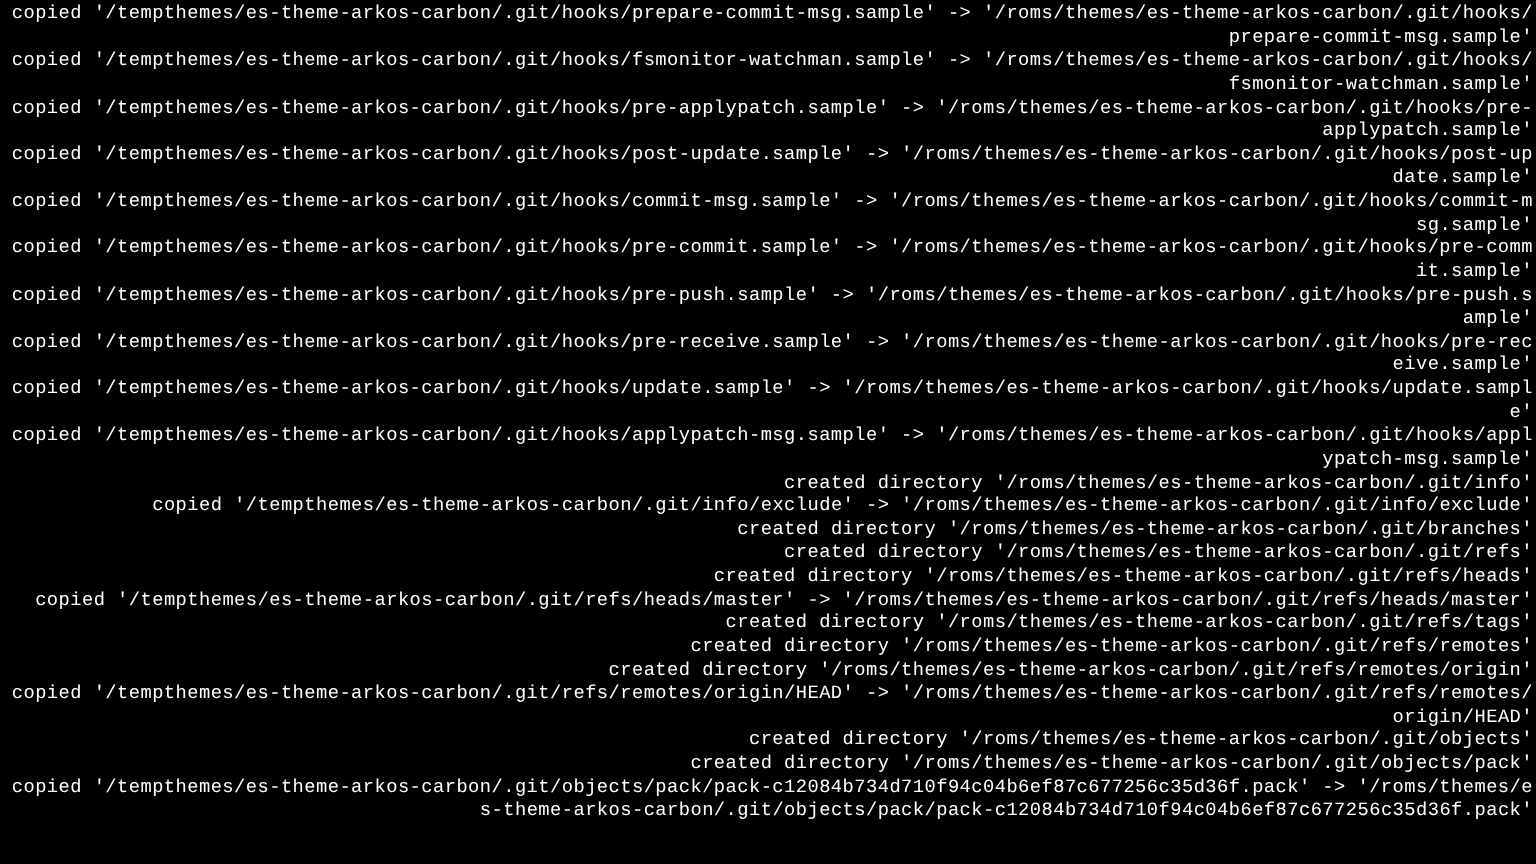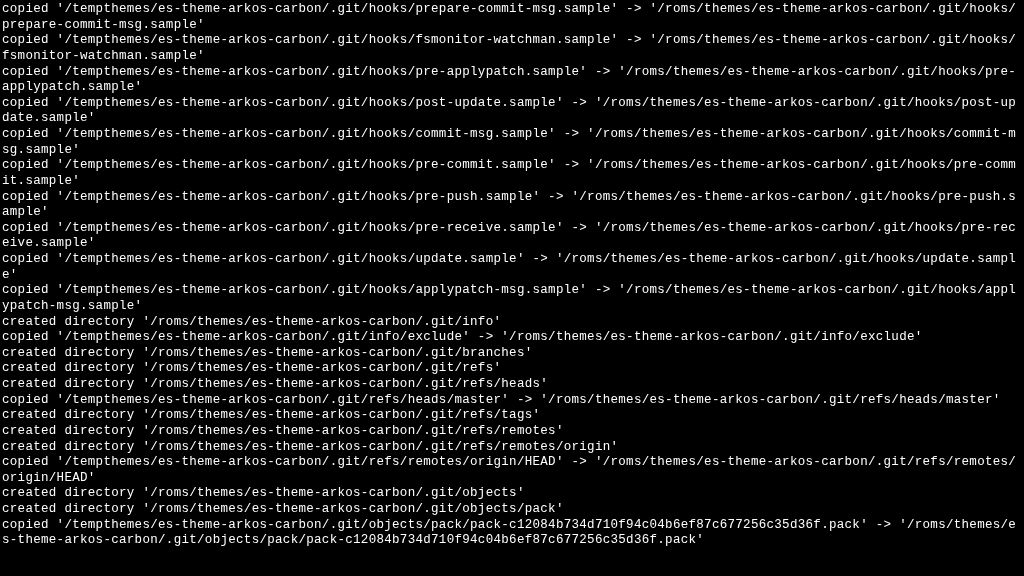--- a/index.html
+++ b/index.html
@@ -15,20 +15,21 @@
       line-height: 1.25;
       width: 1024px;
       height: 576px;
       padding: 2px;
       overflow: hidden;
       letter-spacing: 0.3px;
     }
     .terminal {
       white-space: pre-wrap;
       word-break: break-all;
+      text-align: right;
     }
     .line {
       display: block;
     }
   </style>
 </head>
 <body>
 
 <div class="terminal" id="terminal-container"><span class="line">copied '/tempthemes/es-theme-arkos-carbon/.git/hooks/prepare-commit-msg.sample' -&gt; '/roms/themes/es-theme-arkos-carbon/.git/hooks/prepare-commit-msg.sample'</span><span class="line">copied '/tempthemes/es-theme-arkos-carbon/.git/hooks/fsmonitor-watchman.sample' -&gt; '/roms/themes/es-theme-arkos-carbon/.git/hooks/fsmonitor-watchman.sample'</span><span class="line">copied '/tempthemes/es-theme-arkos-carbon/.git/hooks/pre-applypatch.sample' -&gt; '/roms/themes/es-theme-arkos-carbon/.git/hooks/pre-applypatch.sample'</span><span class="line">copied '/tempthemes/es-theme-arkos-carbon/.git/hooks/post-update.sample' -&gt; '/roms/themes/es-theme-arkos-carbon/.git/hooks/post-update.sample'</span><span class="line">copied '/tempthemes/es-theme-arkos-carbon/.git/hooks/commit-msg.sample' -&gt; '/roms/themes/es-theme-arkos-carbon/.git/hooks/commit-msg.sample'</span><span class="line">copied '/tempthemes/es-theme-arkos-carbon/.git/hooks/pre-commit.sample' -&gt; '/roms/themes/es-theme-arkos-carbon/.git/hooks/pre-commit.sample'</span><span class="line">copied '/tempthemes/es-theme-arkos-carbon/.git/hooks/pre-push.sample' -&gt; '/roms/themes/es-theme-arkos-carbon/.git/hooks/pre-push.sample'</span><span class="line">copied '/tempthemes/es-theme-arkos-carbon/.git/hooks/pre-receive.sample' -&gt; '/roms/themes/es-theme-arkos-carbon/.git/hooks/pre-receive.sample'</span><span class="line">copied '/tempthemes/es-theme-arkos-carbon/.git/hooks/update.sample' -&gt; '/roms/themes/es-theme-arkos-carbon/.git/hooks/update.sample'</span><span class="line">copied '/tempthemes/es-theme-arkos-carbon/.git/hooks/applypatch-msg.sample' -&gt; '/roms/themes/es-theme-arkos-carbon/.git/hooks/applypatch-msg.sample'</span><span class="line">created directory '/roms/themes/es-theme-arkos-carbon/.git/info'</span><span class="line">copied '/tempthemes/es-theme-arkos-carbon/.git/info/exclude' -&gt; '/roms/themes/es-theme-arkos-carbon/.git/info/exclude'</span><span class="line">created directory '/roms/themes/es-theme-arkos-carbon/.git/branches'</span><span class="line">created directory '/roms/themes/es-theme-arkos-carbon/.git/refs'</span><span class="line">created directory '/roms/themes/es-theme-arkos-carbon/.git/refs/heads'</span><span class="line">copied '/tempthemes/es-theme-arkos-carbon/.git/refs/heads/master' -&gt; '/roms/themes/es-theme-arkos-carbon/.git/refs/heads/master'</span><span class="line">created directory '/roms/themes/es-theme-arkos-carbon/.git/refs/tags'</span><span class="line">created directory '/roms/themes/es-theme-arkos-carbon/.git/refs/remotes'</span><span class="line">created directory '/roms/themes/es-theme-arkos-carbon/.git/refs/remotes/origin'</span><span class="line">copied '/tempthemes/es-theme-arkos-carbon/.git/refs/remotes/origin/HEAD' -&gt; '/roms/themes/es-theme-arkos-carbon/.git/refs/remotes/origin/HEAD'</span><span class="line">created directory '/roms/themes/es-theme-arkos-carbon/.git/objects'</span><span class="line">created directory '/roms/themes/es-theme-arkos-carbon/.git/objects/pack'</span><span class="line">copied '/tempthemes/es-theme-arkos-carbon/.git/objects/pack/pack-c12084b734d710f94c04b6ef87c677256c35d36f.pack' -&gt; '/roms/themes/es-theme-arkos-carbon/.git/objects/pack/pack-c12084b734d710f94c04b6ef87c677256c35d36f.pack'</span></div>
 

